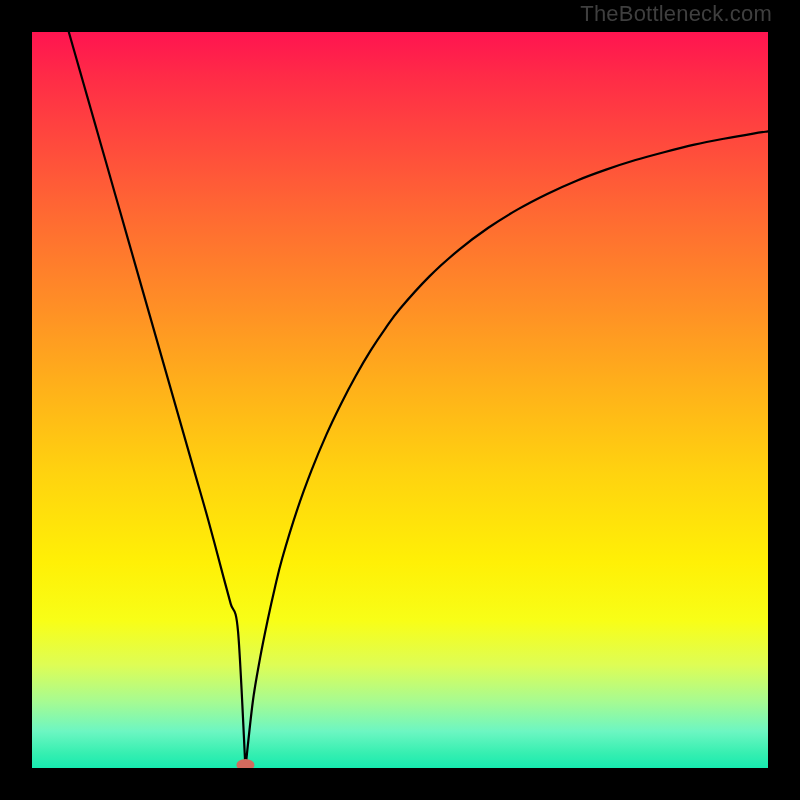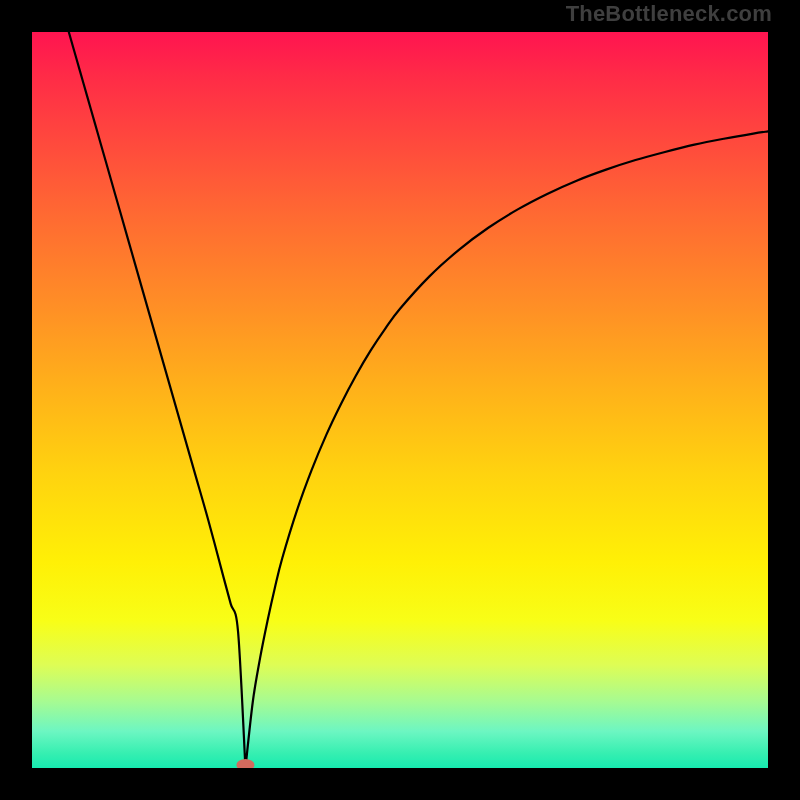--- a/index.html
+++ b/index.html
@@ -16,21 +16,21 @@
     width: 800px;
     height: 800px;
     background: #000000;
   }
   .watermark {
     position: absolute;
     top: 1px;
     right: 28px;
     color: #3f3f3f;
     font-size: 22px;
-    font-weight: 700;
+    font-weight: 400;
     letter-spacing: 0.2px;
     z-index: 3;
     user-select: none;
   }
   .plot-area {
     position: absolute;
     left: 32px;
     top: 32px;
     width: 736px;
     height: 736px;

